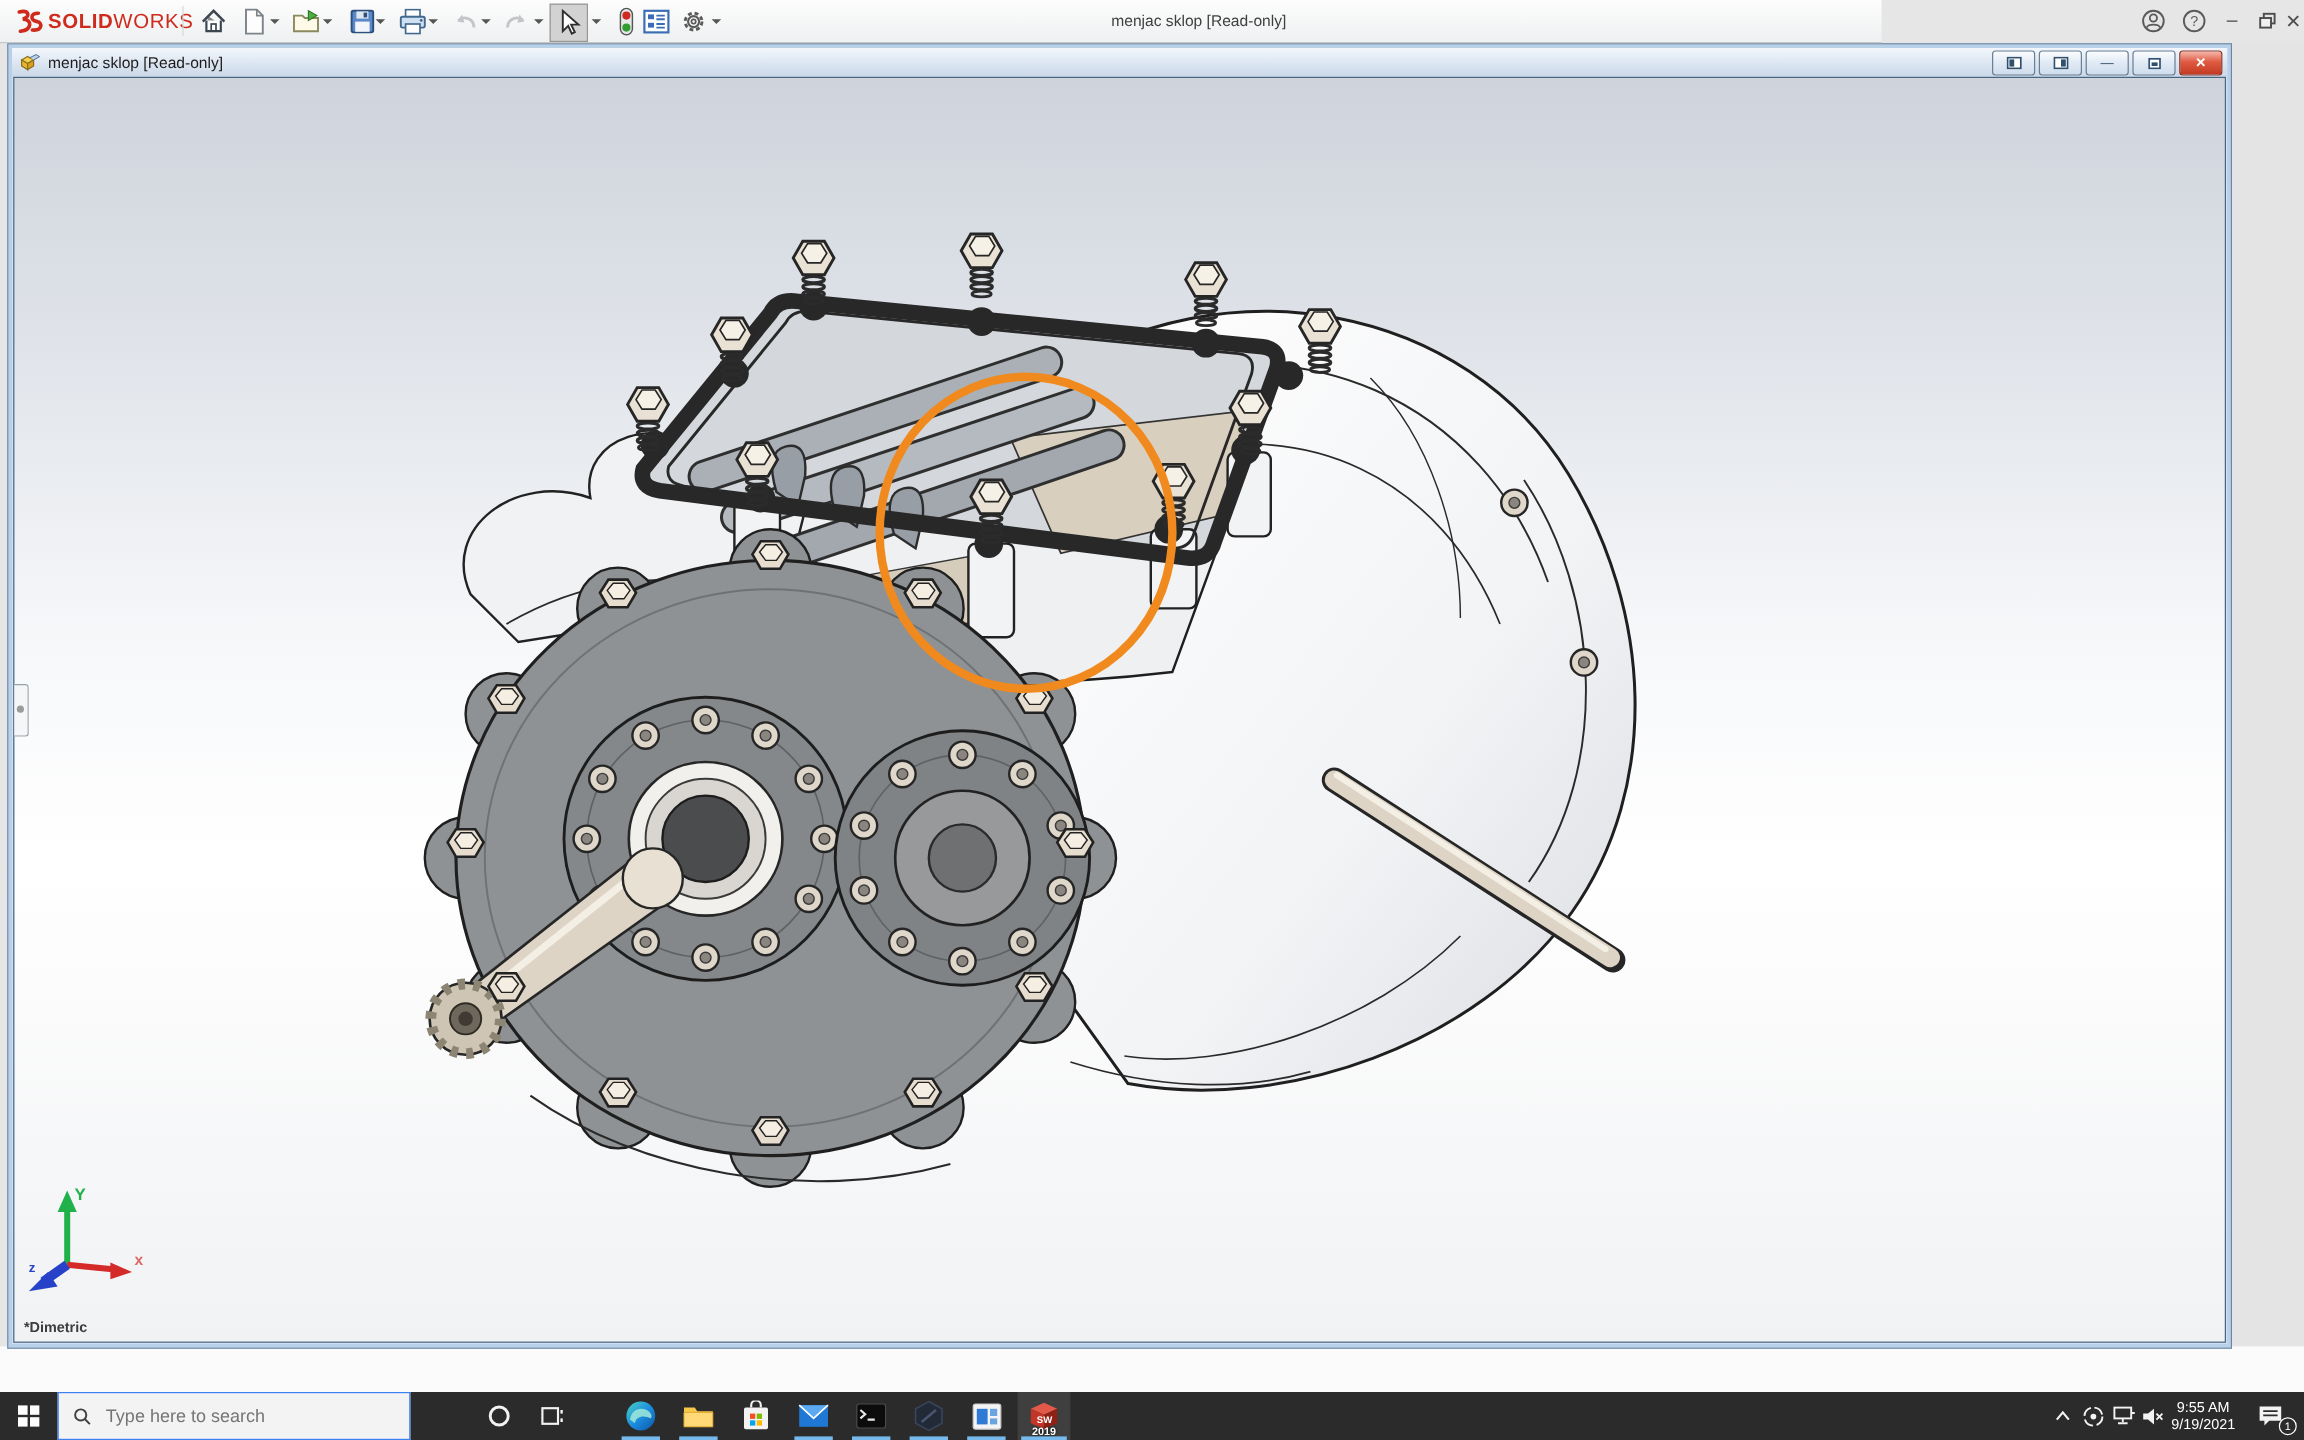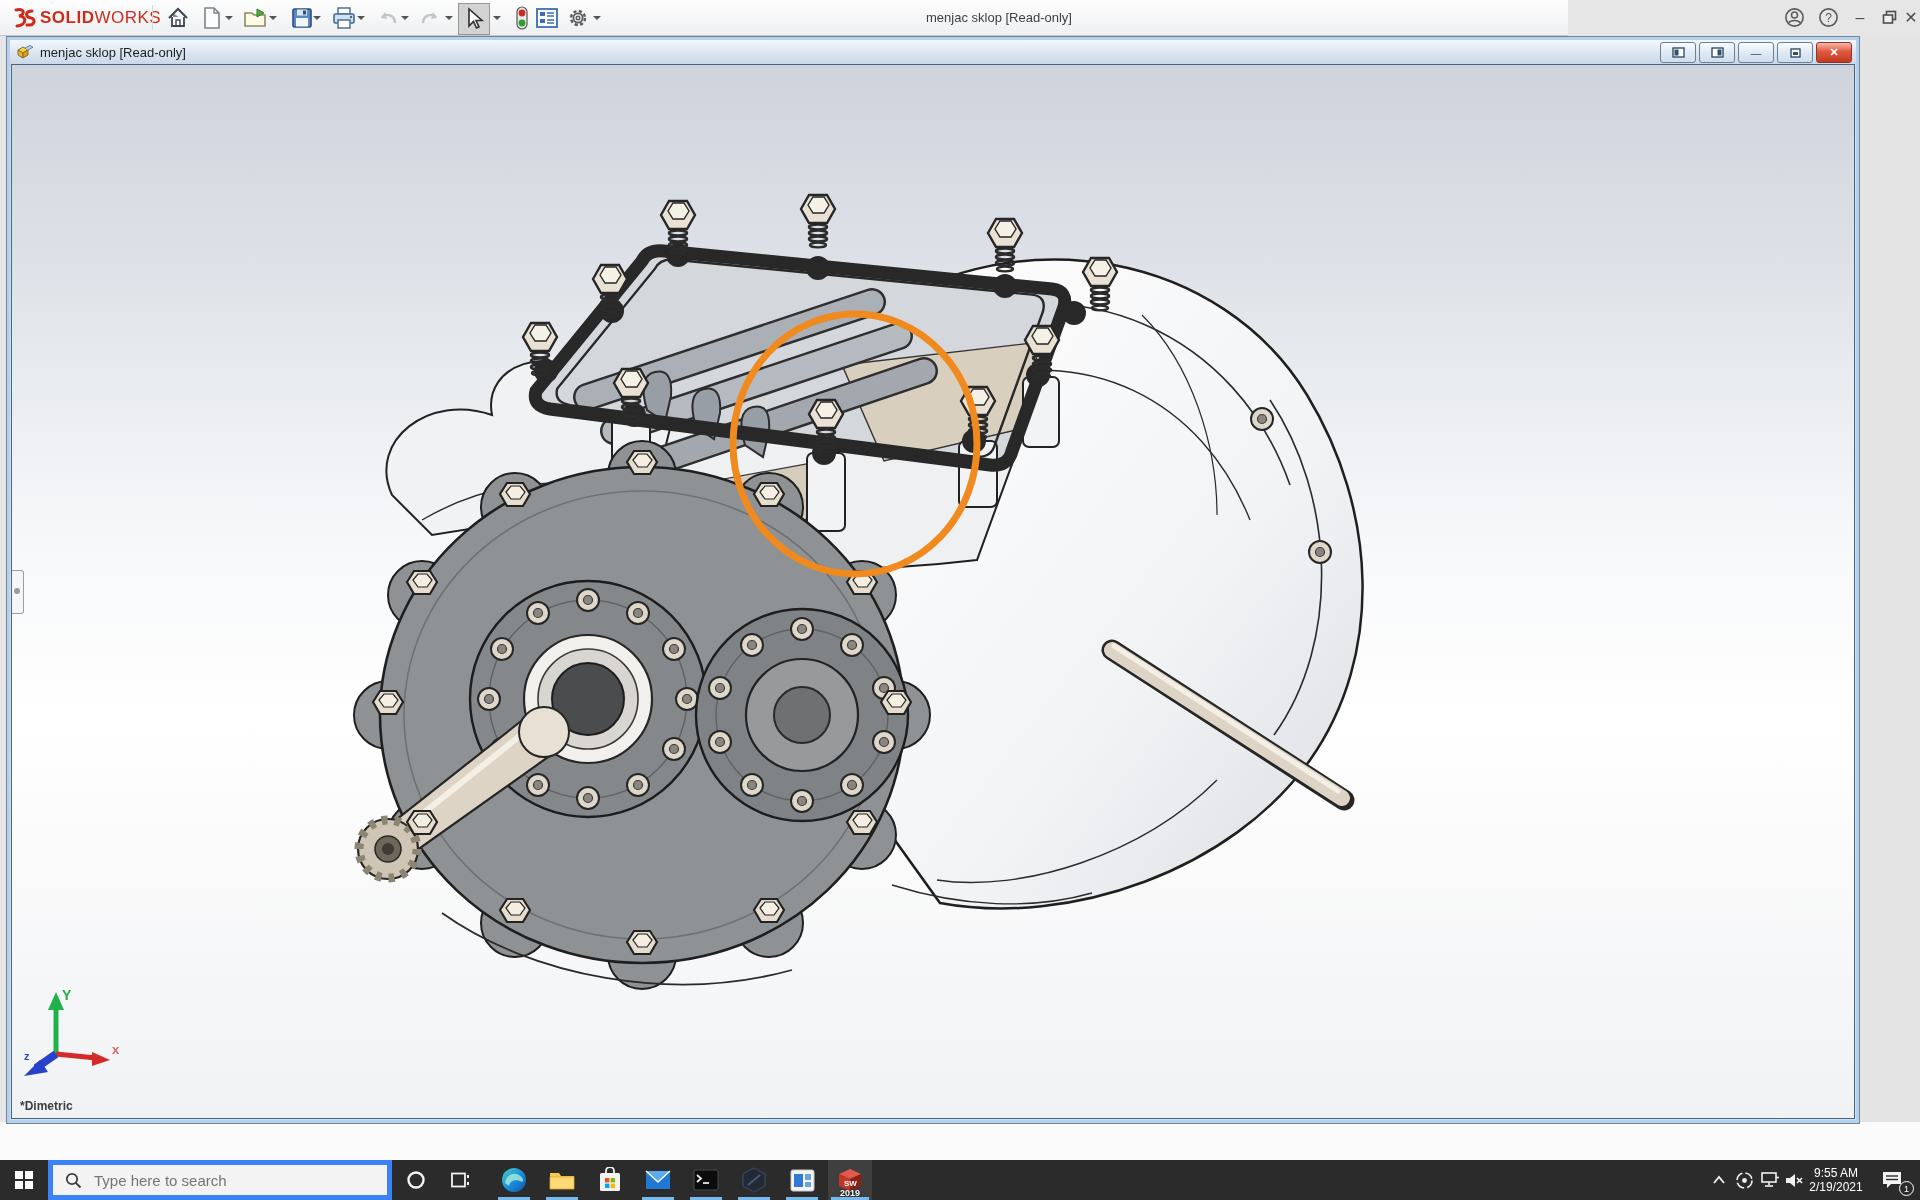--- a/index.html
+++ b/index.html
@@ -43,26 +43,26 @@
     background:linear-gradient(180deg,#ced3dc 0%,#dde1e7 18%,#f7f8fa 45%,#ffffff 62%,#f1f2f4 100%);overflow:hidden;}
   .view-label{position:absolute;left:8px;bottom:5px;font-size:12px;font-weight:bold;color:#3d3d3d;}
   .panel-tab{position:absolute;left:-1px;top:505px;width:12px;height:42px;background:#f5f6f8;
     border:1px solid #98a0a8;border-left:none;border-radius:0 3px 3px 0;}
   .panel-tab .dot{position:absolute;left:3px;top:17px;width:6px;height:6px;border-radius:50%;background:#9b9b9b;}
   .triad{position:absolute;left:10px;bottom:38px;}
 
   
   .taskbar{position:absolute;left:0;top:1160px;width:1920px;height:40px;background:#2b2b2b;z-index:40;}
   .startbtn{position:absolute;left:0;top:0;width:48px;height:40px;display:flex;align-items:center;justify-content:center;}
-  .searchbox{position:absolute;left:48px;top:0;width:344px;height:40px;background:#f3f3f3;border:5px solid #3b82f6;
+  .searchbox{position:absolute;left:48px;top:0;width:294px;height:40px;background:#f3f3f3;border:1px solid #3b82f6;
     box-sizing:border-box;display:flex;align-items:center;gap:10px;padding-left:12px;}
   .searchbox input{border:none;background:transparent;outline:none;font-size:15px;color:#3f3f3f;width:280px;
     font-family:"Liberation Sans",sans-serif;}
   .tb-circle{position:absolute;top:0;width:36px;height:40px;display:flex;align-items:center;justify-content:center;}
-  .task-icon{position:absolute;top:0;width:44px;height:40px;display:flex;align-items:center;justify-content:center;}
+  .task-icon{position:absolute;top:0;width:44px;height:40px;display:flex;align-items:center;justify-content:center;margin-left:20px;}
   .task-icon.active{background:#3f3f3f;}
   .runbar{position:absolute;bottom:0;width:32px;height:3px;background:#76b9ed;left:50%;transform:translateX(-50%);}
   .sw-year{position:absolute;left:50%;transform:translateX(-50%);bottom:2px;font-size:9px;font-weight:bold;color:#fff;
     text-shadow:0 0 2px #000;letter-spacing:0;}
   .tray{position:absolute;top:0;height:40px;display:flex;align-items:center;justify-content:center;color:#f2f2f2;}
   .clock{position:absolute;left:1806px;top:0;width:60px;height:40px;display:flex;flex-direction:column;
     align-items:center;justify-content:center;font-size:12px;color:#fff;line-height:14px;}
   .badge{position:absolute;right:-2px;bottom:4px;width:13px;height:13px;border:1px solid #fff;border-radius:50%;
     font-size:9px;display:flex;align-items:center;justify-content:center;color:#fff;background:#2b2b2b;}
   svg{display:block;}
@@ -560,21 +560,21 @@
   </div>
   <div class="tray" style="left:1782px;width:24px">
     <svg width="20" height="17" viewBox="0 0 20 17">
       <polygon points="2,6 6,6 11,2 11,15 6,11 2,11" fill="#f2f2f2"></polygon>
       <line x1="13" y1="6" x2="18" y2="11" stroke="#f2f2f2" stroke-width="1.6"></line>
       <line x1="18" y1="6" x2="13" y2="11" stroke="#f2f2f2" stroke-width="1.6"></line>
     </svg>
   </div>
   <div class="clock">
     <span>9:55 AM</span>
-    <span>2/19/2021</span>
+    <span>9/19/2021</span>
   </div>
   <div class="tray" style="left:1872px;width:40px;position:absolute">
     <svg width="22" height="20" viewBox="0 0 22 20">
       <path d="M2 2 h18 v12 h-10 l-4 4 v-4 h-4 z" fill="#f2f2f2"></path>
       <line x1="5" y1="6" x2="17" y2="6" stroke="#2b2b2b" stroke-width="1.4"></line>
       <line x1="5" y1="9.5" x2="17" y2="9.5" stroke="#2b2b2b" stroke-width="1.4"></line>
     </svg>
     <span class="badge">1</span>
   </div>
 </div>

